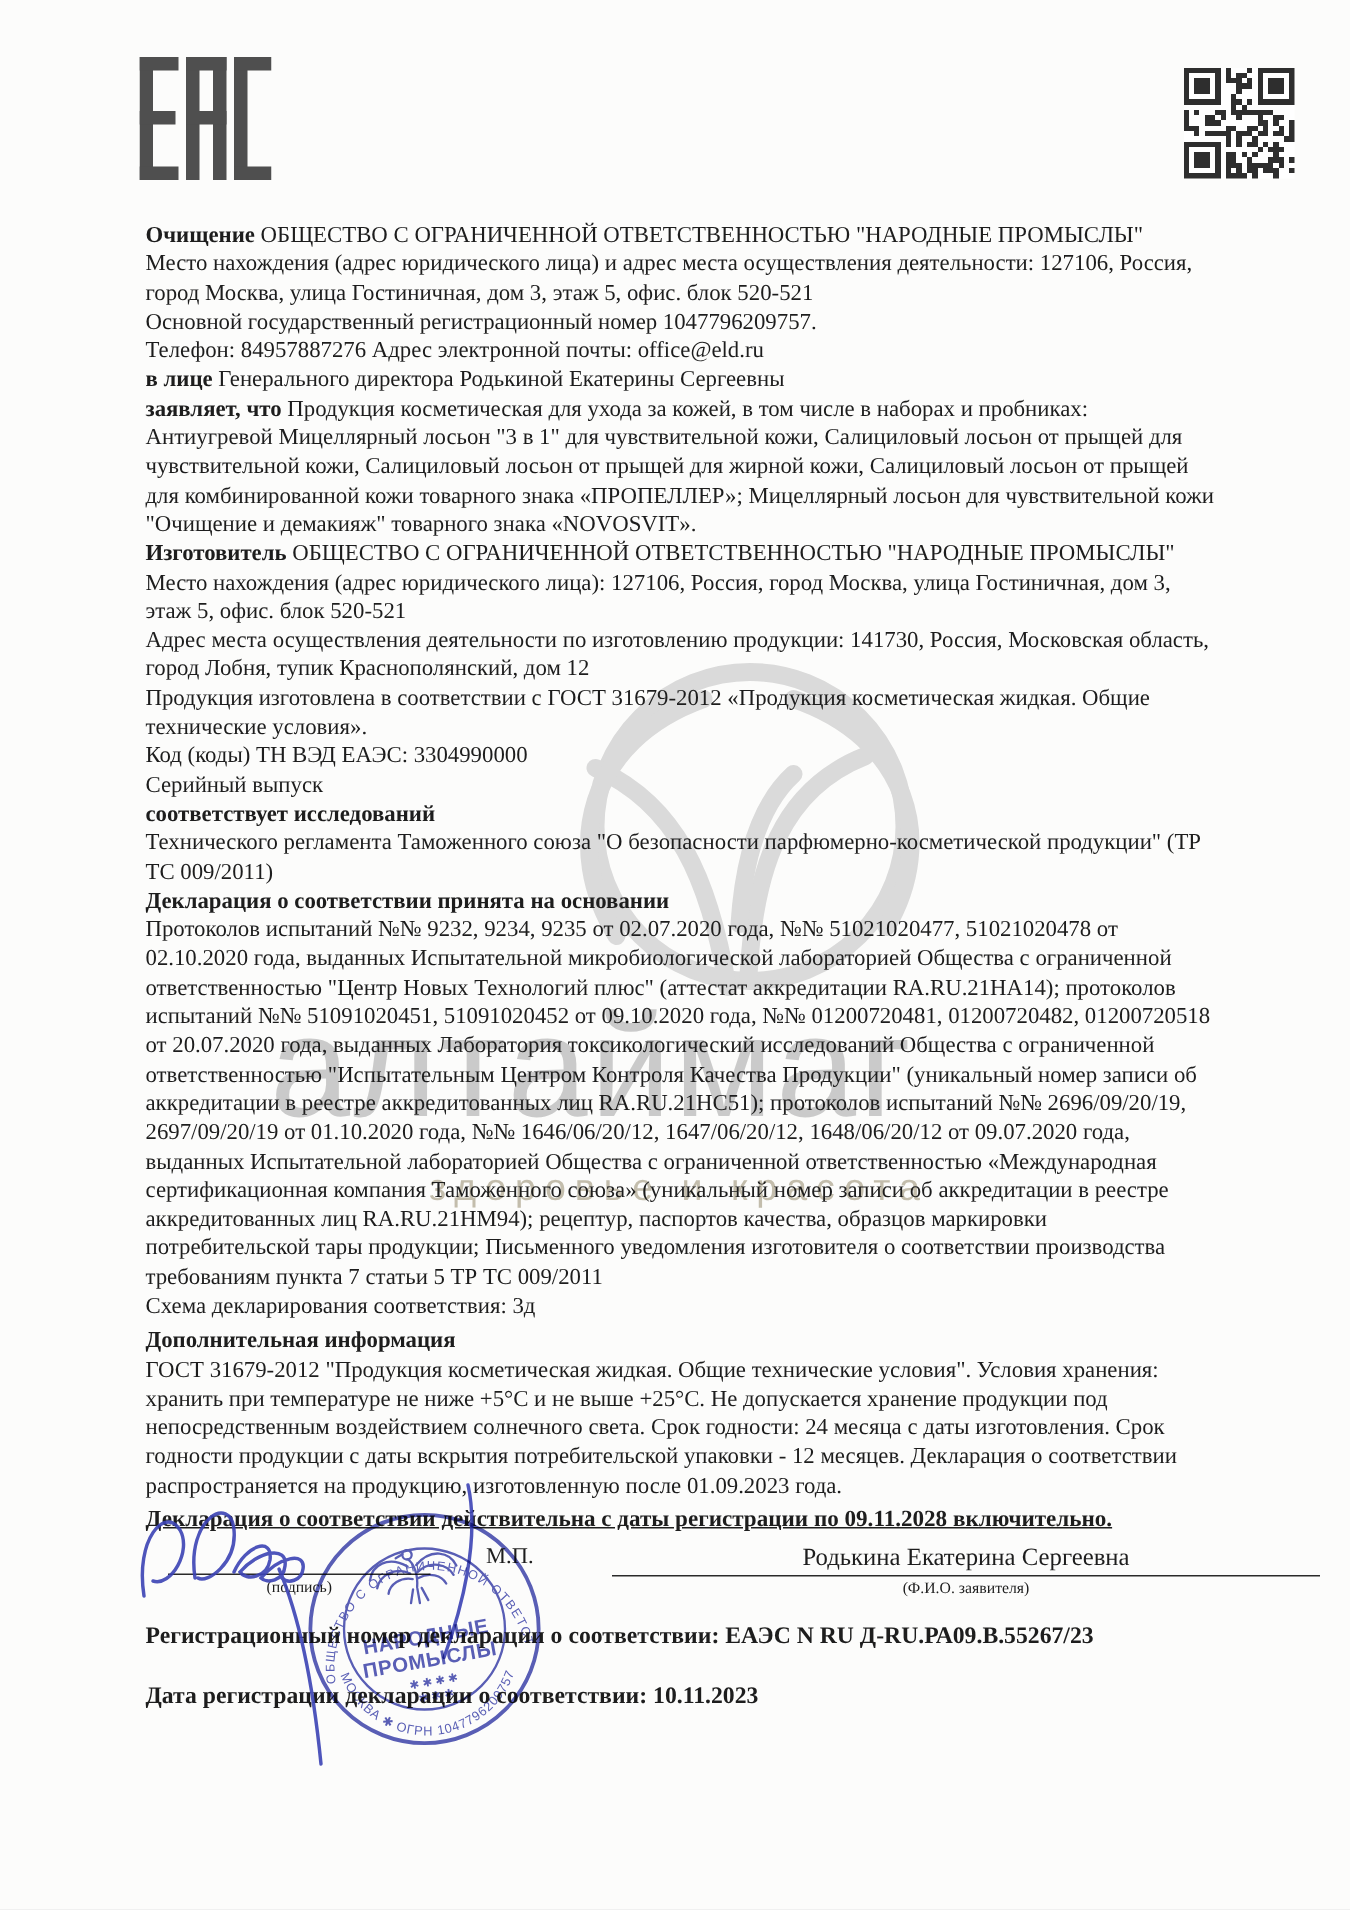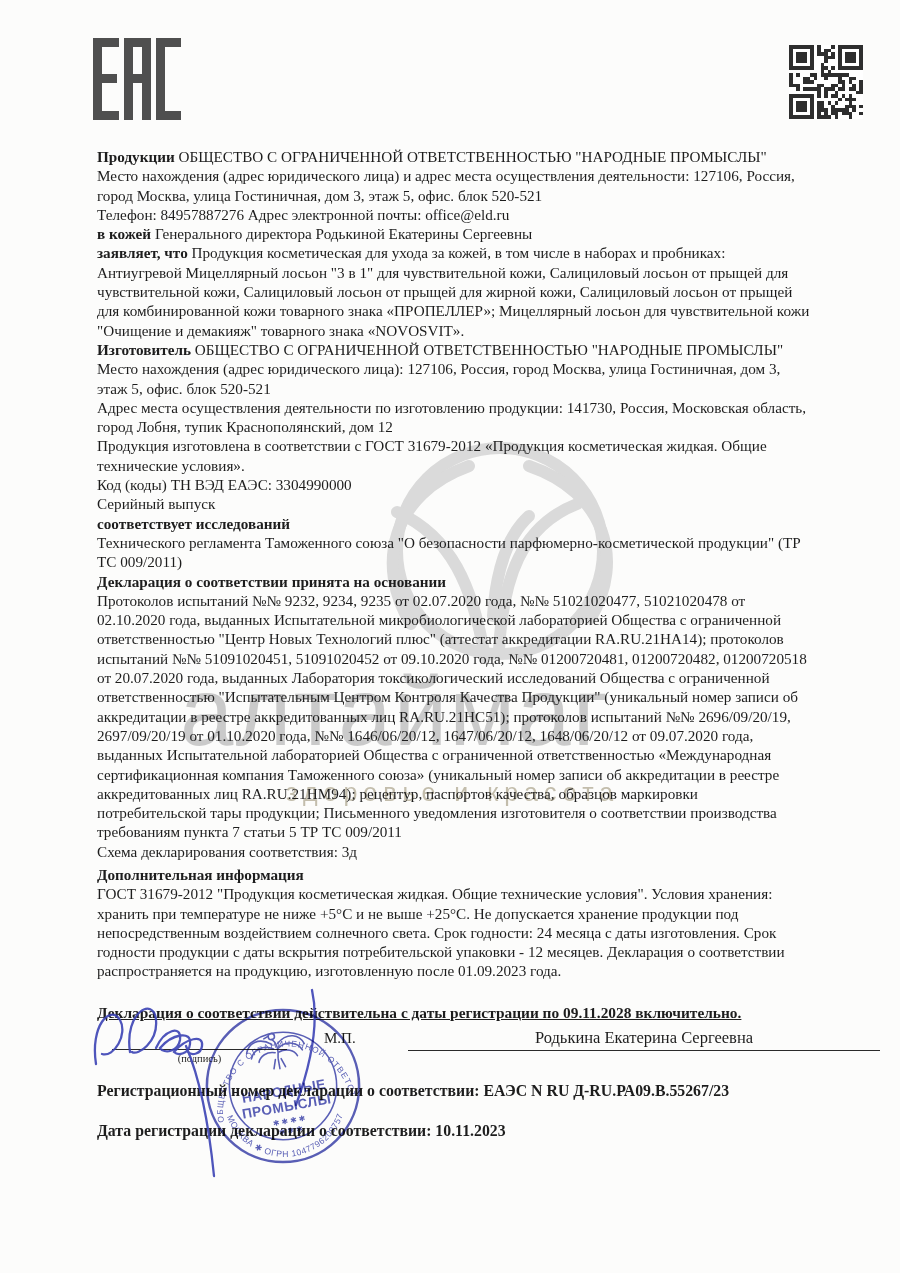--- a/index.html
+++ b/index.html
@@ -208,24 +208,25 @@
       <path d="M160,198 C163,152 174,118 196,98"></path>
       <path d="M78,206 C42,148 58,76 136,48"></path>
       <path d="M258,200 C292,142 272,74 196,48"></path>
     </g>
   </svg>
 
   <div class="wm-brand">алтаймаг</div>
   <div class="wm-tagline">здоровье и красота</div>
 
   <main class="body-text">
-      <p class="para"><span class="b">Продукции </span><span>ОБЩЕСТВО С ОГРАНИЧЕННОЙ ОТВЕТСТВЕННОСТЬЮ "НАРОДНЫЕ ПРОМЫСЛЫ"</span></p>
+      <p class="para"><span class="b">Очищение </span><span>ОБЩЕСТВО С ОГРАНИЧЕННОЙ ОТВЕТСТВЕННОСТЬЮ "НАРОДНЫЕ ПРОМЫСЛЫ"</span></p>
       <p class="para"><span>Место нахождения (адрес юридического лица) и адрес места осуществления деятельности: 127106, Россия, город Москва, улица Гостиничная, дом 3, этаж 5, офис. блок 520-521</span></p>
+      <p class="para"><span>Основной государственный регистрационный номер 1047796209757.</span></p>
       <p class="para"><span>Телефон: 84957887276 Адрес электронной почты: office@eld.ru</span></p>
-      <p class="para"><span class="b">в кожей </span><span>Генерального директора Родькиной Екатерины Сергеевны</span></p>
+      <p class="para"><span class="b">в лице </span><span>Генерального директора Родькиной Екатерины Сергеевны</span></p>
       <p class="para"><span class="b">заявляет, что </span><span>Продукция косметическая для ухода за кожей, в том числе в наборах и пробниках:</span></p>
       <p class="para"><span>Антиугревой Мицеллярный лосьон "3 в 1" для чувствительной кожи, Салициловый лосьон от прыщей для чувствительной кожи, Салициловый лосьон от прыщей для жирной кожи, Салициловый лосьон от прыщей для комбинированной кожи товарного знака «ПРОПЕЛЛЕР»; Мицеллярный лосьон для чувствительной кожи "Очищение и демакияж" товарного знака «NOVOSVIT».</span></p>
       <p class="para"><span class="b">Изготовитель </span><span>ОБЩЕСТВО С ОГРАНИЧЕННОЙ ОТВЕТСТВЕННОСТЬЮ "НАРОДНЫЕ ПРОМЫСЛЫ"</span></p>
       <p class="para"><span>Место нахождения (адрес юридического лица): 127106, Россия, город Москва, улица Гостиничная, дом 3, этаж 5, офис. блок 520-521</span></p>
       <p class="para"><span>Адрес места осуществления деятельности по изготовлению продукции: 141730, Россия, Московская область, город Лобня, тупик Краснополянский, дом 12</span></p>
       <p class="para"><span>Продукция изготовлена в соответствии с ГОСТ 31679-2012 «Продукция косметическая жидкая. Общие технические условия».</span></p>
       <p class="para"><span>Код (коды) ТН ВЭД ЕАЭС: 3304990000</span></p>
       <p class="para"><span>Серийный выпуск</span></p>
       <p class="para"><span class="b">соответствует исследований</span></p>
       <p class="para"><span>Технического регламента Таможенного союза "О безопасности парфюмерно-косметической продукции" (ТР ТС 009/2011)</span></p>
@@ -247,20 +248,21 @@
       <path d="M226,4 C234,40 222,86 210,119"></path>
     </g>
   </svg>
   <div class="sig-line"></div>
   <div class="sig-label">(подпись)</div>
   <div class="mp-label">М.П.</div>
 
   <div class="fio-block">
     <div class="fio-name">Родькина Екатерина Сергеевна</div>
     <div class="fio-rule"></div>
+    <div class="fio-label">(Ф.И.О. заявителя)</div>
   </div>
 
   <svg class="stamp" viewBox="0 0 164 164" aria-hidden="true">
     <defs>
       <path id="arcT" d="M16,108 A66,66 0 1 1 148,108"></path>
       <path id="arcB" d="M20,103 A63,63 0 0 0 144,103"></path>
     </defs>
     <g fill="none" stroke="#4349ae">
       <circle cx="82" cy="82" r="78" stroke-width="2.6"></circle>
       <circle cx="82" cy="82" r="55" stroke-width="1.6"></circle>

